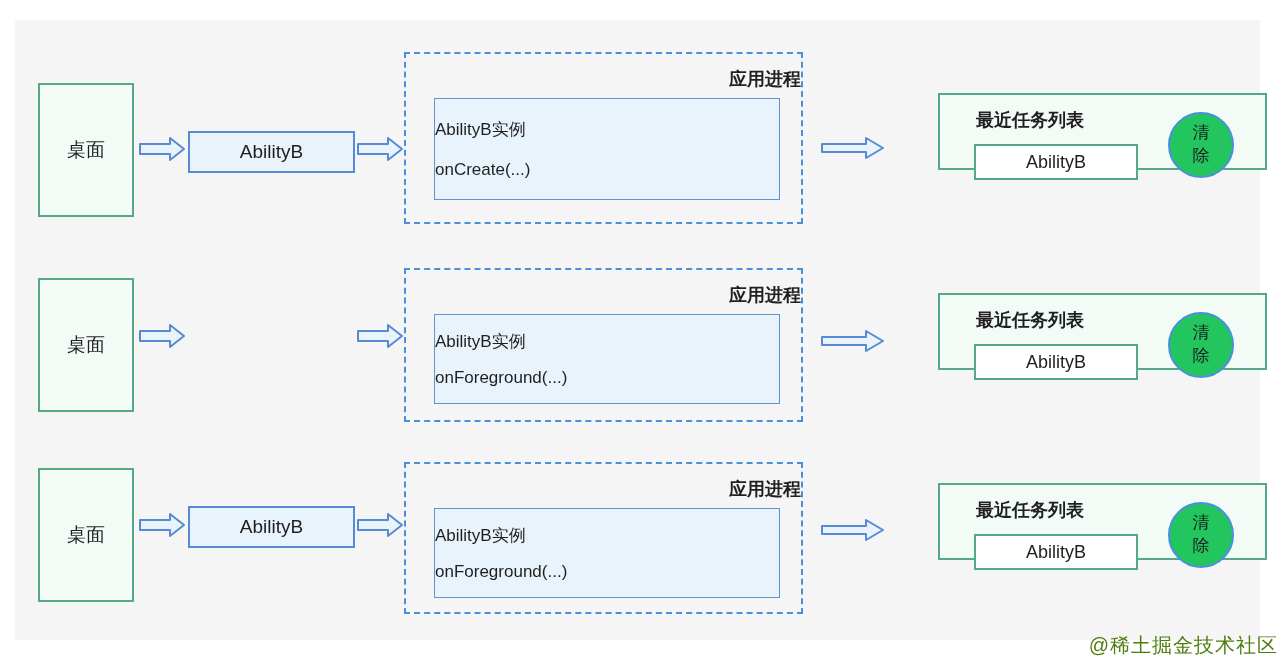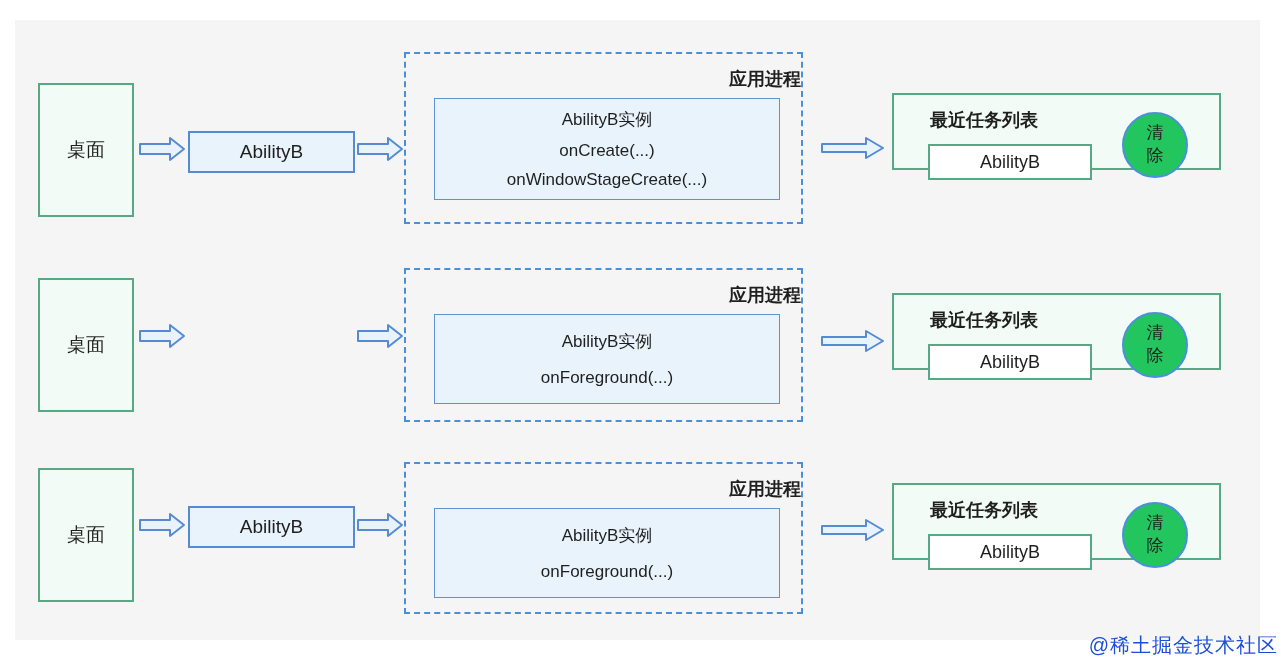--- a/index.html
+++ b/index.html
@@ -46,28 +46,28 @@
     position:absolute;left:404px;top:0;width:399px;
     border:2px dashed #4a90d8;background:transparent;box-sizing:border-box;
   }
   .row1 .process{height:172px;} .row2 .process{height:154px;} .row3 .process{height:152px;}
   .process-title{
     text-align:right;padding-top:13px;font-size:18px;font-weight:600;
   }
   .instance{
     position:absolute;left:28px;top:44px;width:346px;
     border:1.5px solid #5e92d2;background:#e9f3fb;box-sizing:border-box;
-    display:flex;flex-direction:column;justify-content:space-evenly;align-items:center;
+    display:flex;flex-direction:column;justify-content:space-evenly;
     font-size:17px;
   }
   .row1 .instance{height:102px;} .row2 .instance{height:90px;} .row3 .instance{height:90px;}
 
   
   .recent{
-    position:absolute;left:892px;width:329px;height:77px;
+    position:absolute;left:938px;width:329px;height:77px;
     border:2px solid #55a985;background:#f3fbf6;box-sizing:border-box;
   }
   .row1 .recent{top:41px;} .row2 .recent{top:25px;} .row3 .recent{top:21px;}
   .recent-title{
     position:absolute;left:36px;top:13px;font-size:18px;font-weight:600;
   }
   .task{
     position:absolute;left:34px;top:49px;width:164px;height:36px;
     border:2px solid #55a985;background:#ffffff;box-sizing:border-box;
     display:flex;align-items:center;justify-content:center;font-size:18px;
@@ -76,21 +76,21 @@
     position:absolute;right:31px;top:17px;width:66px;height:66px;border-radius:50%;
     border:2px solid #4c8ee0;background:#22c55e;box-sizing:border-box;
     display:flex;align-items:center;justify-content:center;
   }
   .clear-circle span{
     display:block;width:1.15em;font-size:17px;line-height:1.35;
     word-break:break-all;text-align:center;
   }
 
   .watermark{
-    position:absolute;right:8px;bottom:5px;font-size:20px;color:#1d4ed8;
+    position:absolute;right:8px;bottom:5px;font-size:20px;color:#4d7c0f;
     letter-spacing:1px;
   }
 </style>
 </head>
 <body>
 
 <div class="canvas"></div>
 
 <div class="row row1">
   <div class="desktop">
@@ -103,21 +103,20 @@
     <span>AbilityB</span>
   </div>
   <svg class="arrow a2" width="47" height="26" viewBox="0 0 47 26">
     <polygon points="1,8 31,8 31,2 45,13 31,24 31,18 1,18" fill="#e9f3fb" stroke="#568bd4" stroke-width="2" stroke-linejoin="round"></polygon>
   </svg>
   <div class="process">
     <div class="process-title">应用进程</div>
     <div class="instance">
       <div>AbilityB实例</div>
       <div>onCreate(...)</div>
-      <div>onWindowStageCreate(...)</div>
     </div>
   </div>
   <svg class="arrow a3" width="64" height="22" viewBox="0 0 64 22">
     <polygon points="1,7 45,7 45,1 62,11 45,21 45,15 1,15" fill="#e9f3fb" stroke="#568bd4" stroke-width="2" stroke-linejoin="round"></polygon>
   </svg>
   <div class="recent">
     <div class="recent-title">最近任务列表</div>
     <div class="task">
       <span>AbilityB</span>
     </div>

